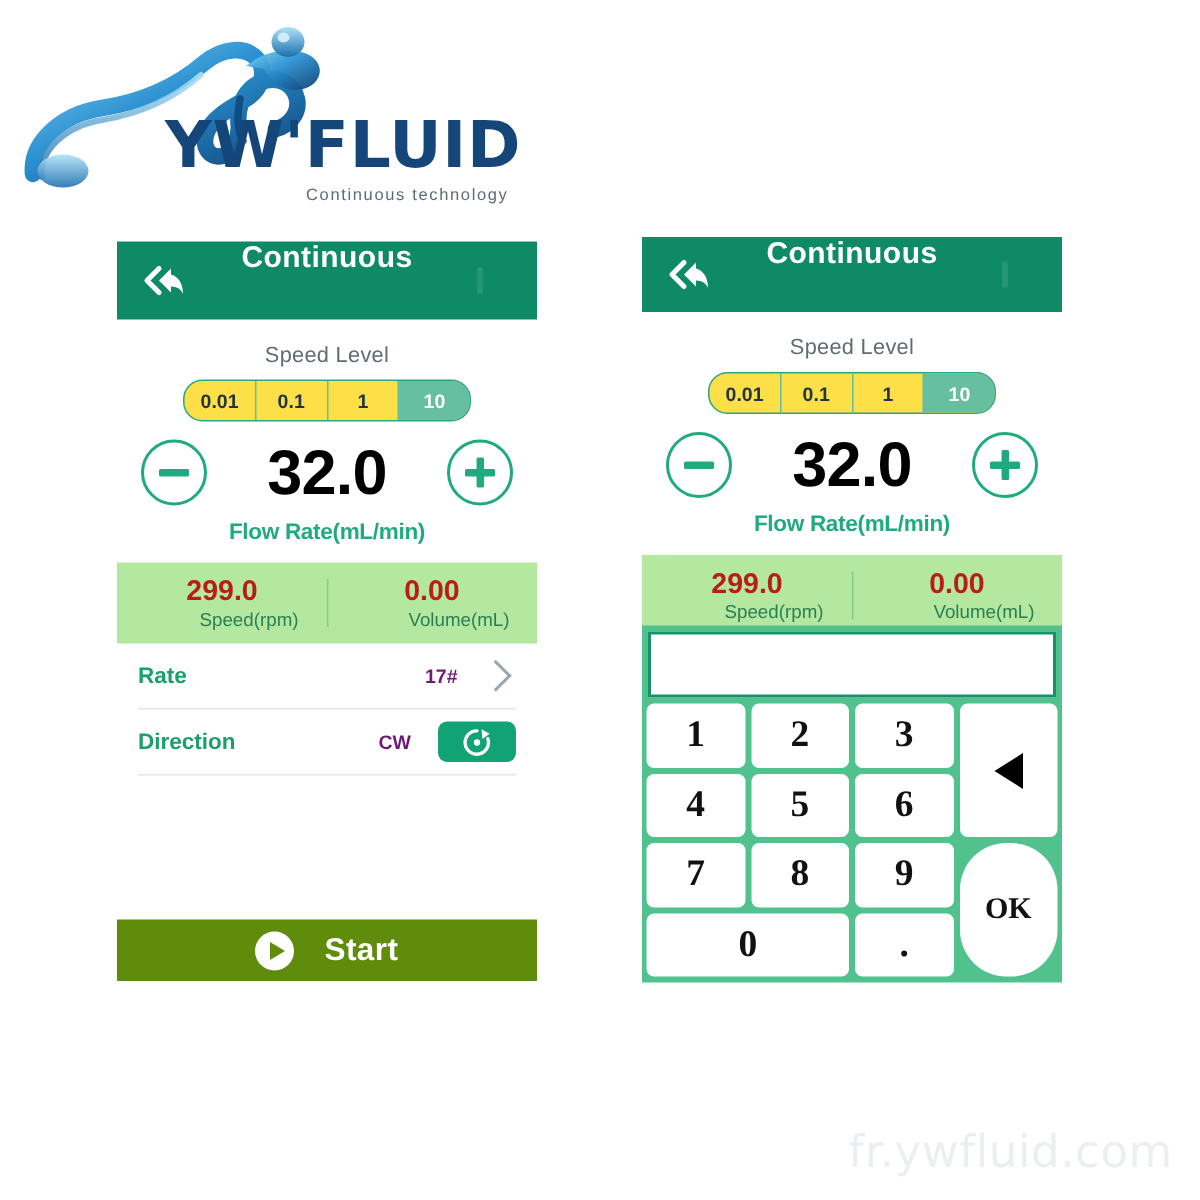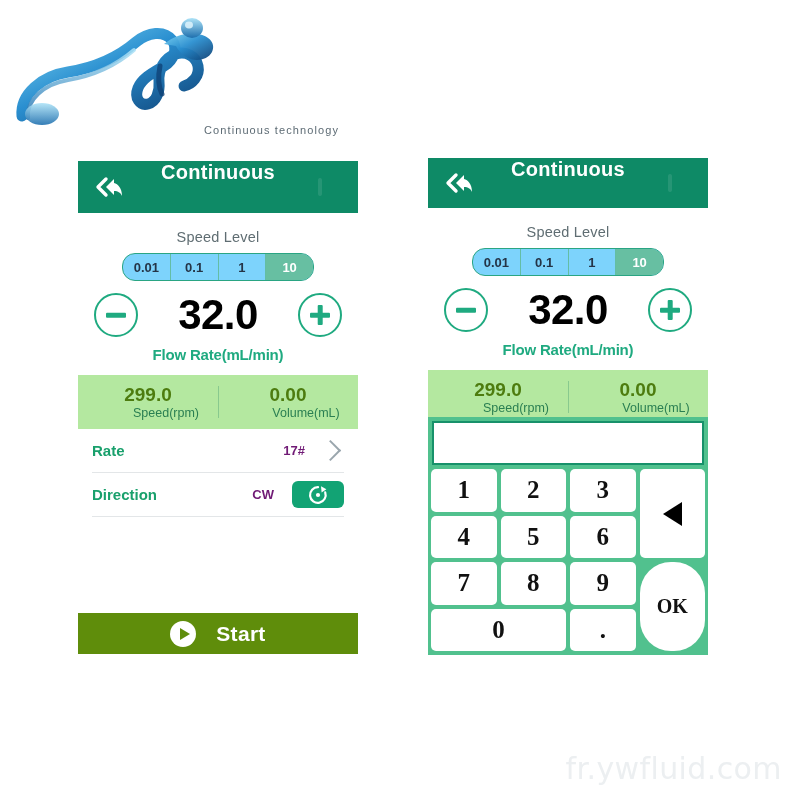--- a/index.html
+++ b/index.html
@@ -101,21 +101,21 @@
     letter-spacing: 0.2px;
   }
   .seg {
     margin: 8px auto 0 auto;
     width: 190px;
     height: 26px;
     border: 1.4px solid #2aa583;
     border-radius: 13px;
     display: flex;
     overflow: hidden;
-    background: #7dd3fc;
+    background: #fde047;
   }
   .seg-item {
     flex: 1;
     display: flex;
     align-items: center;
     justify-content: center;
     font-size: 13px;
     font-weight: bold;
     color: #243447;
     border-right: 1.2px solid #63bda4;
@@ -183,21 +183,21 @@
     display: flex;
     align-items: center;
     position: relative;
   }
   .stat-cell {
     flex: 1;
     text-align: center;
   }
   .stat-val {
     font-size: 19px;
-    color: #4d7c0f;
+    color: #b91c1c;
     font-weight: 600;
     line-height: 1.15;
   }
   .stat-cap {
     font-size: 12.5px;
     color: #2a7f52;
     margin-top: 1px;
     padding-left: 36px;
   }
   .stats-div {
@@ -366,20 +366,21 @@
              C142,88 146,78 145,68 C144,56 150,44 162,40 C172,37 182,42 184,52
              C186,62 178,70 170,72" fill="none" stroke="url(#g1)" stroke-width="11" stroke-linecap="round"></path>
     <path d="M14,104 C12,86 30,70 54,66 C84,61 106,48 120,36" fill="none" stroke="url(#g2)" stroke-width="4" stroke-linecap="round" opacity="0.85"></path>
     <path d="M150,30 C160,22 172,18 184,20 C196,22 202,30 198,38
              C194,46 182,48 174,44 C168,41 164,36 162,32" fill="url(#g1)" opacity="0.95"></path>
     <ellipse cx="178" cy="14" rx="11" ry="10" fill="url(#g2)"></ellipse>
     <ellipse cx="175" cy="11" rx="4" ry="3.4" fill="#d9f1fb" opacity="0.9"></ellipse>
     <ellipse cx="28" cy="100" rx="17" ry="11" fill="url(#g2)" opacity="0.9"></ellipse>
     <path d="M146,52 C144,62 144,72 148,80" fill="none" stroke="#0d3f73" stroke-width="5" stroke-linecap="round" opacity="0.75"></path>
   </svg>
+  <div class="logo-word">YW'FLUID</div>
   <div class="logo-tag">Continuous technology</div>
 </div>
 
 <div class="panel panel-left">
 
   <div class="hdr">
     <div class="hdr-back">
       <svg width="30" height="22" viewBox="0 0 30 22">
         <path d="M12,3 L4,11 L12,19" fill="none" stroke="#ffffff" stroke-width="3.4" stroke-linecap="round" stroke-linejoin="round"></path>
         <path d="M20,3 L12,11 L20,19 L20,15 C24,15 27,17 28,20 C28,12 24,8 20,7 Z" fill="#ffffff"></path>

